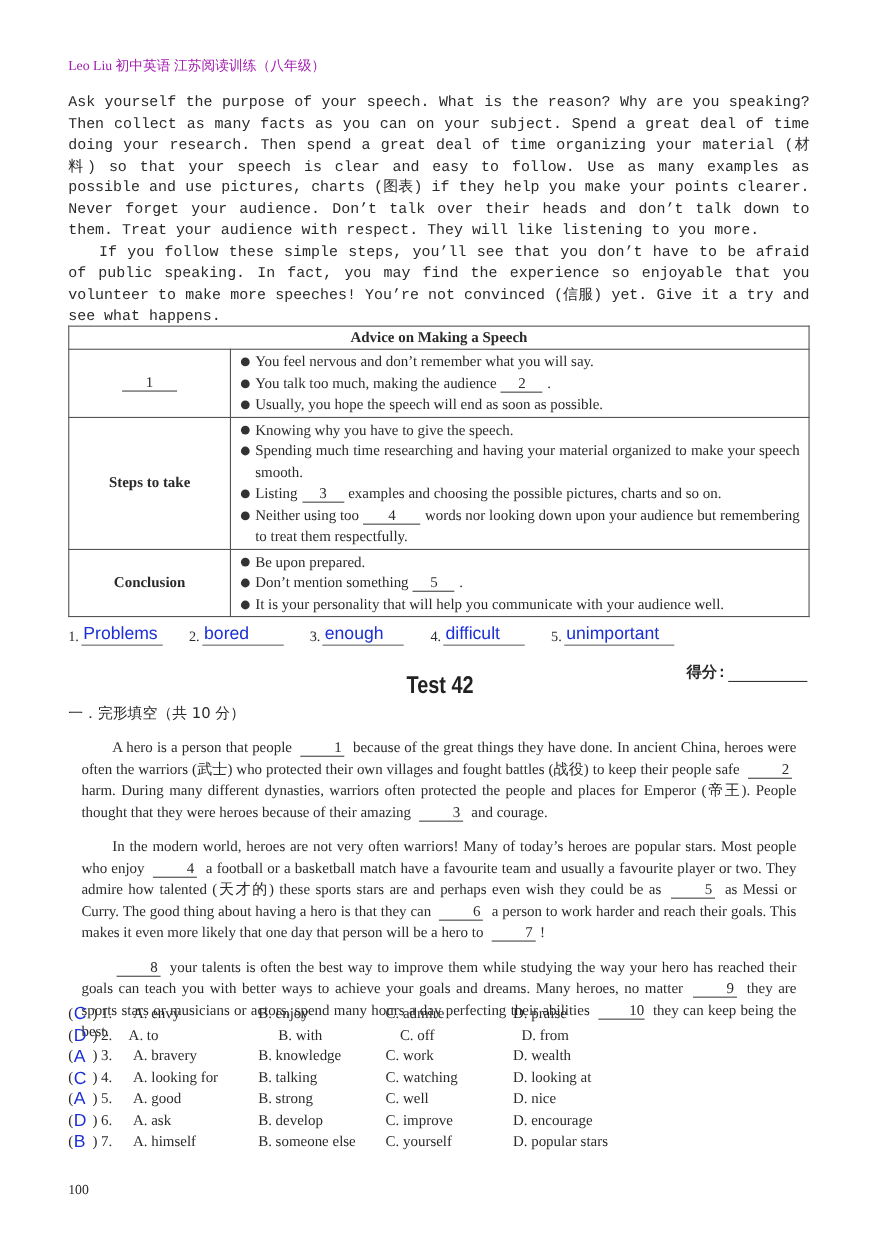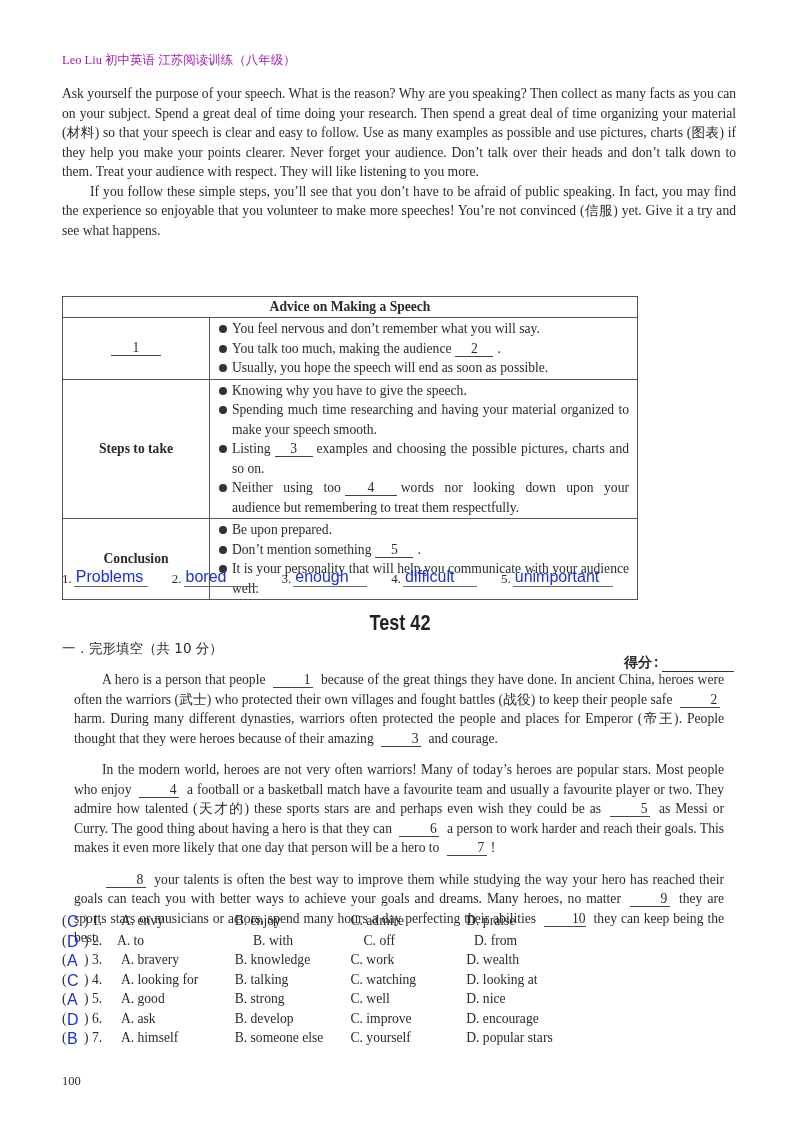--- a/index.html
+++ b/index.html
@@ -9,24 +9,24 @@
     color: #2a2a2a; font-size: 13.6px;
   }
   .header {
     position: absolute; left: 62px; top: 52px;
     font-size: 12.5px; color: #a21caf;
   }
   .passage {
     position: absolute; left: 62px; top: 84px; width: 674px;
     line-height: 19.5px; text-align: justify;
   }
-  .passage p { margin: 0; }
+  .passage p { margin: 0; font-family: Liberation Mono, monospace; }
   .indent { text-indent: 28px; }
   table.advice {
-    position: absolute; left: 62px; top: 296px; width: 576px;
+    position: absolute; left: 62px; top: 296px; width: 674px;
     border-collapse: collapse; font-size: 13.6px;
   }
   table.advice td, table.advice th {
     border: 1px solid #555; padding: 0;
   }
   table.advice th {
     font-weight: bold; height: 20px; text-align: center; font-size: 13.6px;
   }
   td.label-cell { width: 146px; text-align: center; font-weight: bold; vertical-align: middle; }
   td.items-cell { padding: 1px 8px 1px 8px !important; line-height: 19.5px; text-align: justify; }
@@ -49,21 +49,21 @@
     font-family: "Liberation Sans", "DejaVu Sans", sans-serif;
     color: #1a2fd6; font-size: 16px;
     border-bottom: 1px solid #666; padding: 0 2px; min-width: 70px; line-height: 18px;
   }
   .test-title {
     position: absolute; left: 0; width: 800px; top: 610px; text-align: center;
     font-family: "Liberation Sans", "DejaVu Sans", sans-serif; font-weight: bold;
     font-size: 22px; transform: scaleX(0.82); letter-spacing: 0px; color: #222;
   }
   .score {
-    position: absolute; left: 624px; top: 654px; font-size: 14px;
+    position: absolute; left: 624px; top: 602px; font-size: 14px;
     font-family: Liberation Mono, monospace; font-weight: bold;
   }
   .score-line { display: inline-block; width: 72px; border-bottom: 1px solid #333; height: 14px; vertical-align: bottom; margin-left: 2px; }
   .section {
     position: absolute; left: 62px; top: 640px; font-size: 13.5px;
     font-family: "DejaVu Sans", sans-serif;
   }
   .cloze {
     position: absolute; left: 62px; top: 658px; width: 674px;
     line-height: 19.5px; text-align: justify;

